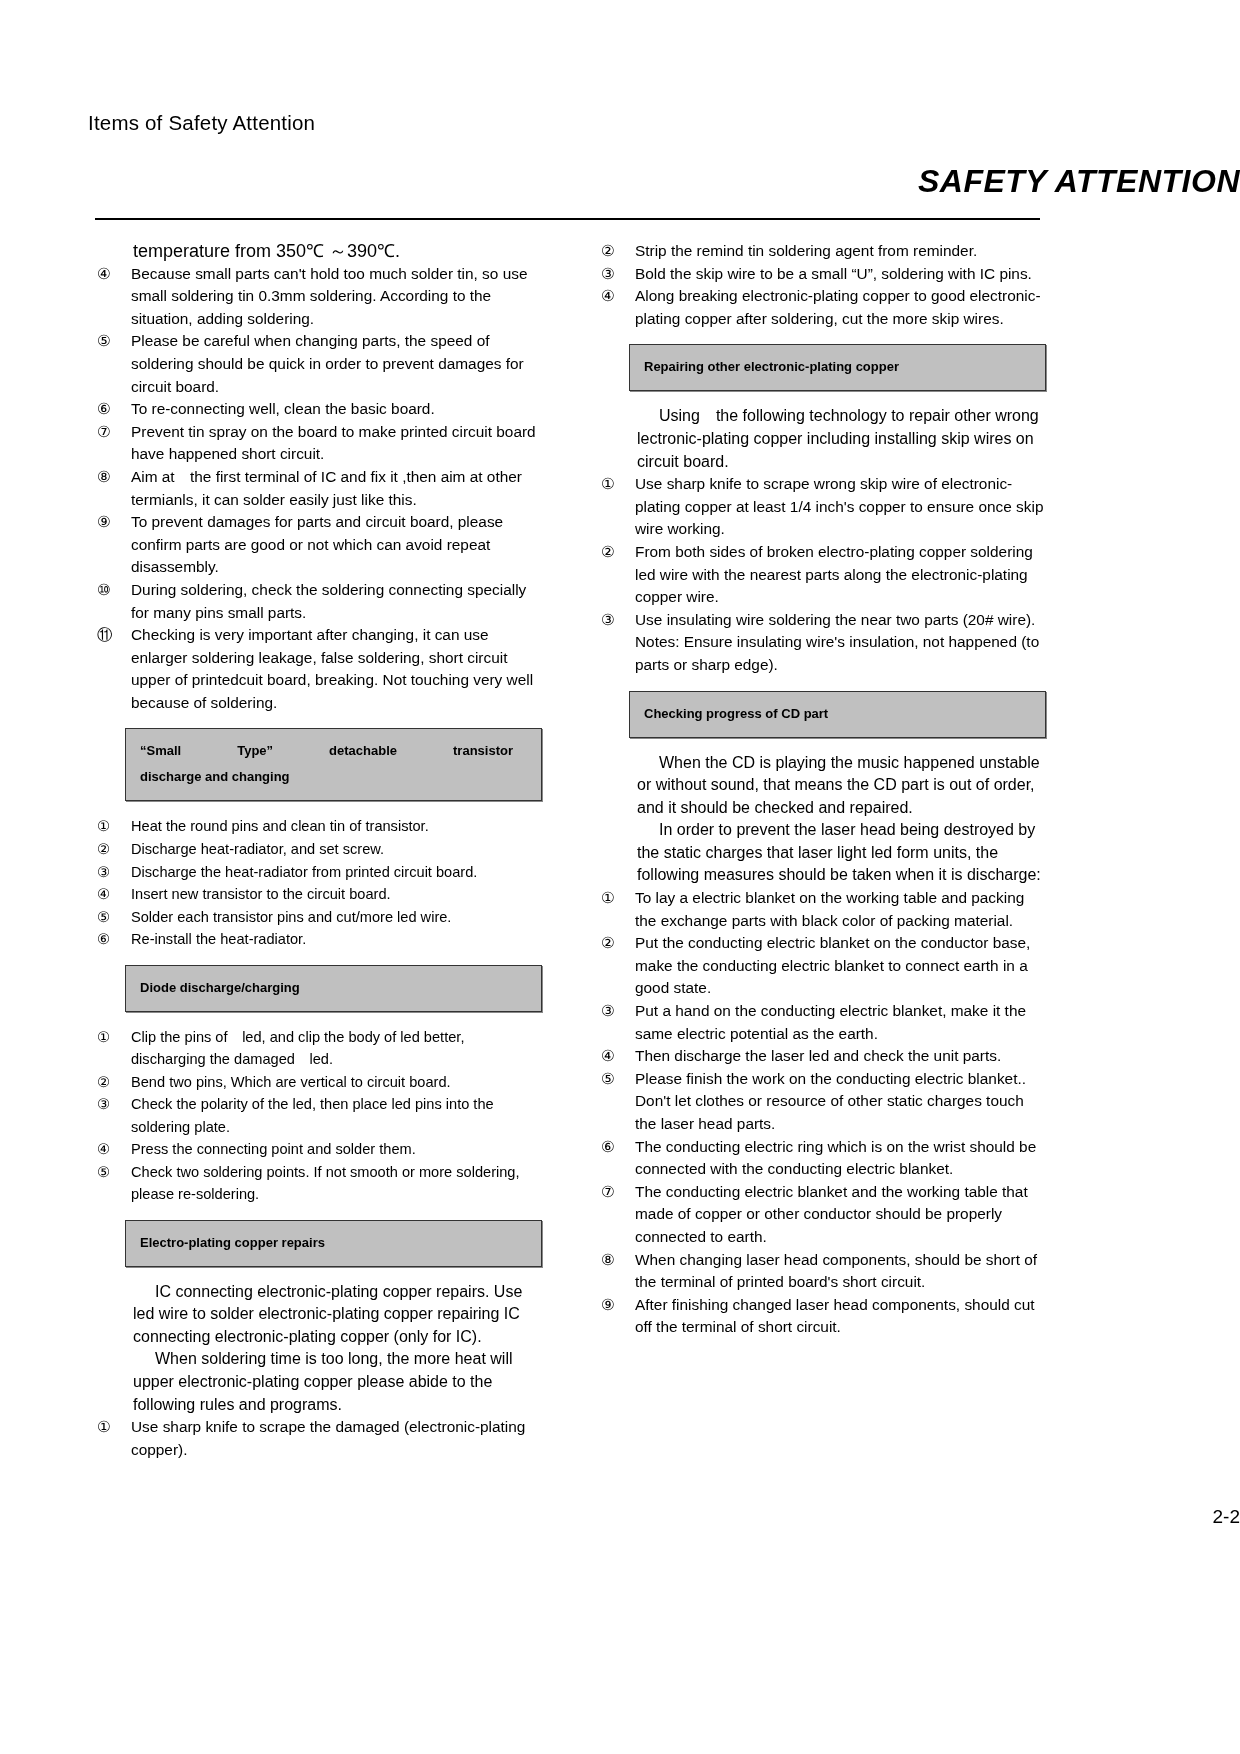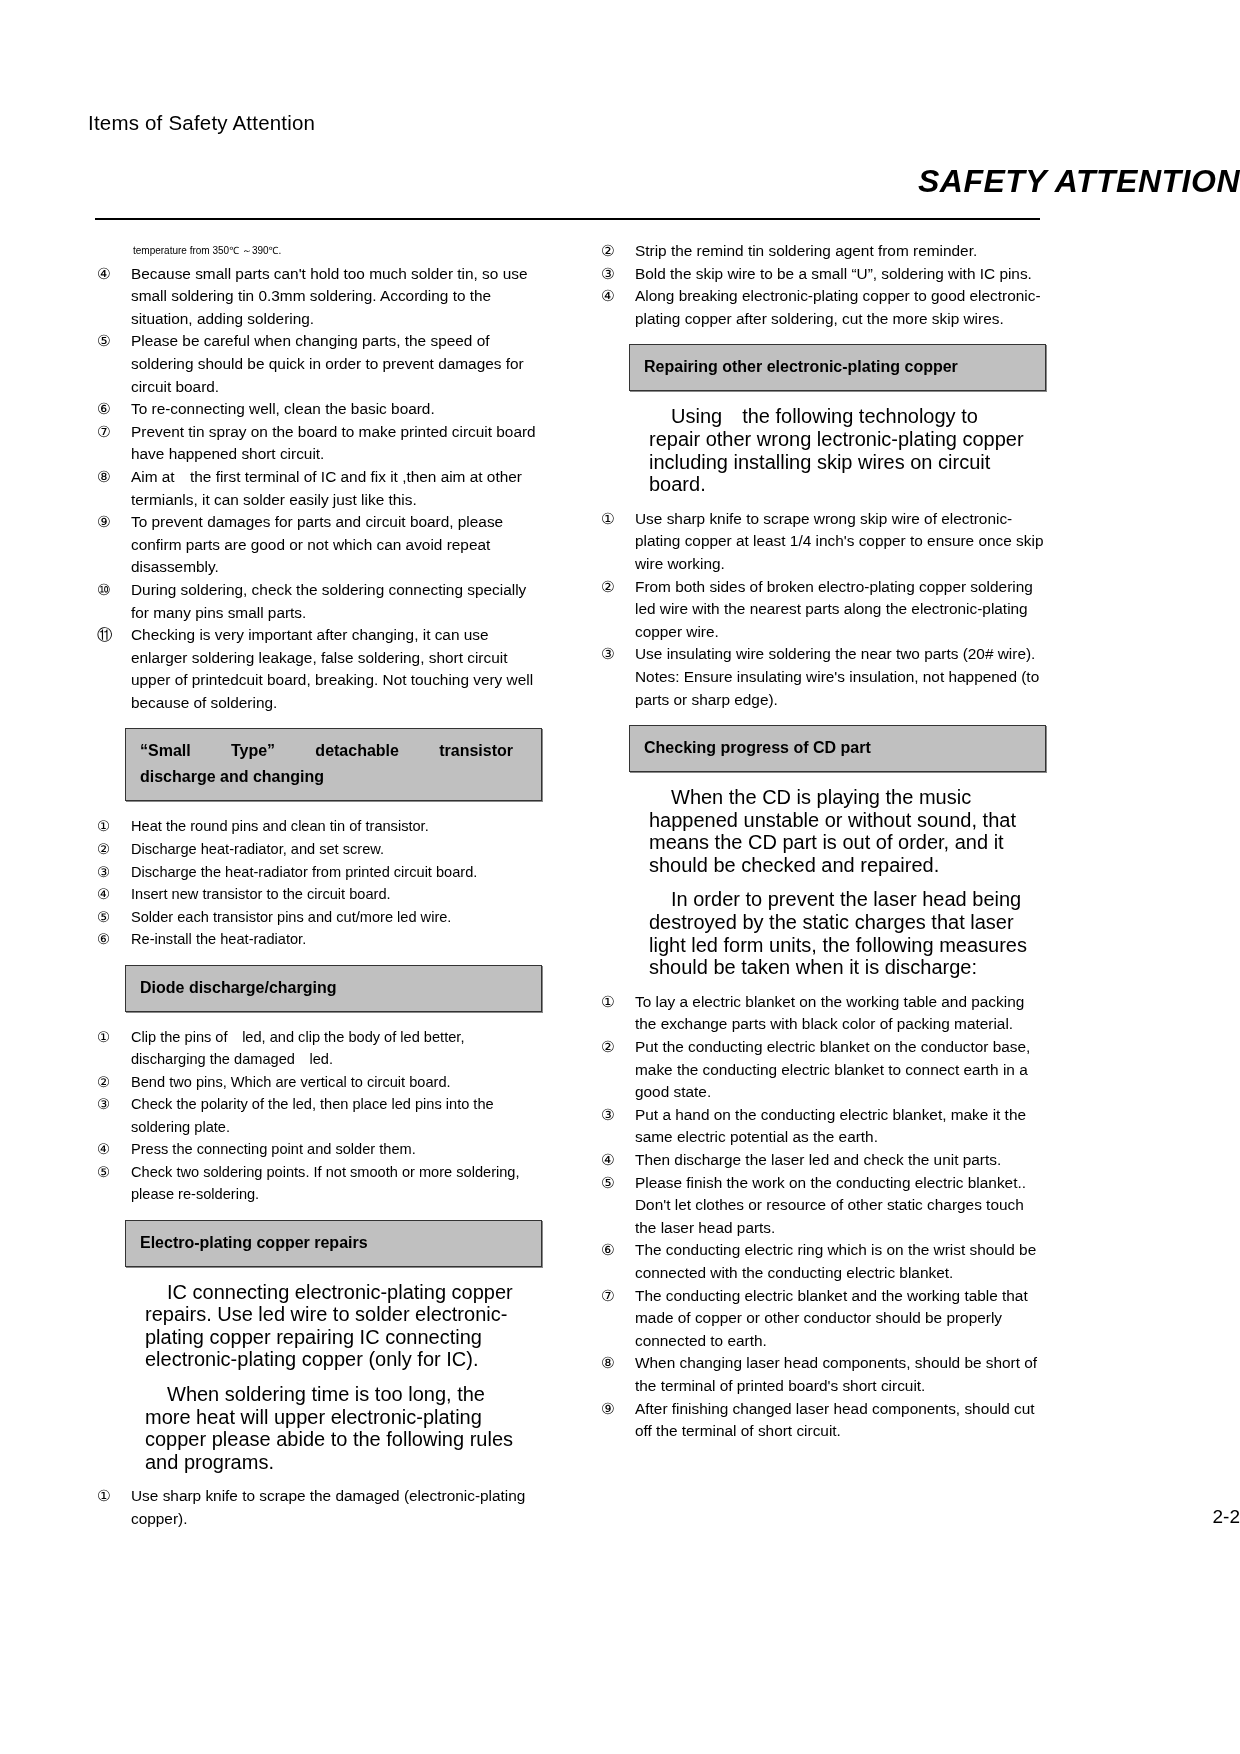--- a/index.html
+++ b/index.html
@@ -94,42 +94,42 @@
   
   .list.compact .li {
     font-size: 14.6px;
     line-height: 22.4px;
   }
   .list.compact .li .marker {
     font-size: 14.6px;
   }
 
   .para {
-    font-size: 20px;
+    font-size: 16px;
     line-height: 22.6px;
-    margin: 12px;
+    margin: 0;
     padding-left: 38px;
     text-indent: 22px;
   }
 
   .cont {
-    font-size: 10px;
+    font-size: 18px;
     line-height: 22.6px;
     padding-left: 38px;
     margin: 0;
   }
 
   
   .section-box {
     background: #c0c0c0;
     border: 1.6px solid #333333;
     box-shadow: 1px 1px 0 #888;
     margin: 14px 0 14px 30px;
     padding: 9px 28px 10px 14px;
-    font-size: 16px;
+    font-size: 13px;
     font-weight: bold;
     line-height: 26px;
     box-sizing: border-box;
   }
   .section-box .l1 { display: block; }
   .section-box .l2 { display: block; }
   .section-box .l1.spread {
     text-align: justify;
     text-align-last: justify;
   }

